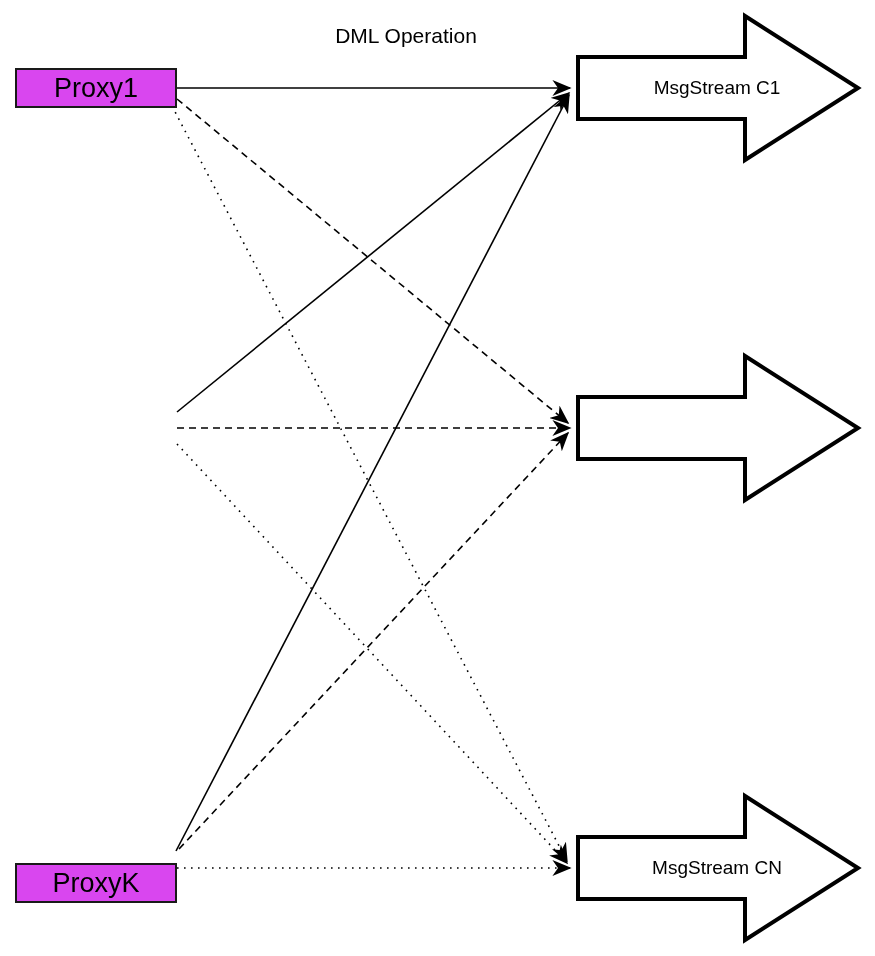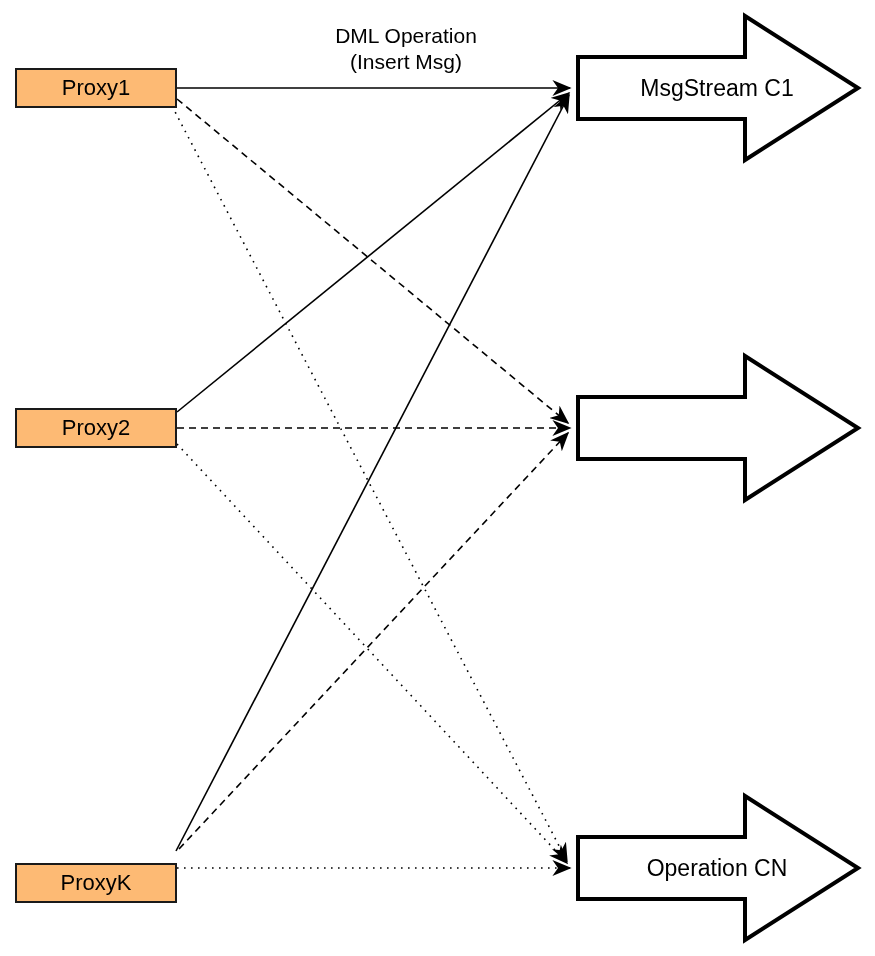--- a/index.html
+++ b/index.html
@@ -33,35 +33,35 @@
     stroke: var(--line, #000000);
     stroke-width: 4;
     stroke-linejoin: miter;
   }
   .proxy-box {
     position: absolute;
     left: 15px;
     width: 158px;
     height: 36px;
     border: 2px solid var(--border, #1a1a1a);
-    background: #fdba74;
+    background: #d946ef;
     display: flex;
     align-items: center;
     justify-content: center;
-    font-size: 22px;
+    font-size: 27px;
   }
   .stream-label {
     position: absolute;
     left: 578px;
     width: 278px;
     height: 30px;
     display: flex;
     align-items: center;
     justify-content: center;
-    font-size: 23px;
+    font-size: 19px;
     white-space: nowrap;
   }
   .diagram-title {
     position: absolute;
     left: 256px;
     top: 23px;
     width: 300px;
     text-align: center;
     font-size: 21px;
     line-height: 26px;
@@ -89,29 +89,25 @@
     <line class="conn dashed" x1="179" y1="849" x2="568" y2="433" marker-end="url(#ah)"></line>
     <line class="conn dotted" x1="177" y1="868" x2="570" y2="868" marker-end="url(#ah)"></line>
 
     <polygon class="big-arrow" points="578,57 745,57 745,16 858,88 745,160 745,119 578,119"></polygon>
     <polygon class="big-arrow" points="578,397 745,397 745,356 858,428 745,500 745,459 578,459"></polygon>
     <polygon class="big-arrow" points="578,837 745,837 745,796 858,868 745,940 745,899 578,899"></polygon>
   </svg>
 
   <div class="diagram-title">
     <div>DML Operation</div>
-    <div>(Insert Msg)</div>
   </div>
 
   <div class="proxy-box" style="top:68px">
     <span>Proxy1</span>
-  </div>
-  <div class="proxy-box" style="top:408px">
-    <span>Proxy2</span>
   </div>
   <div class="proxy-box" style="top:863px">
     <span>ProxyK</span>
   </div>
 
   <div class="stream-label" style="top:73px">MsgStream C1</div>
-  <div class="stream-label" style="top:853px">Operation CN</div>
+  <div class="stream-label" style="top:853px">MsgStream CN</div>
 
 </div>
 
 </body></html>

